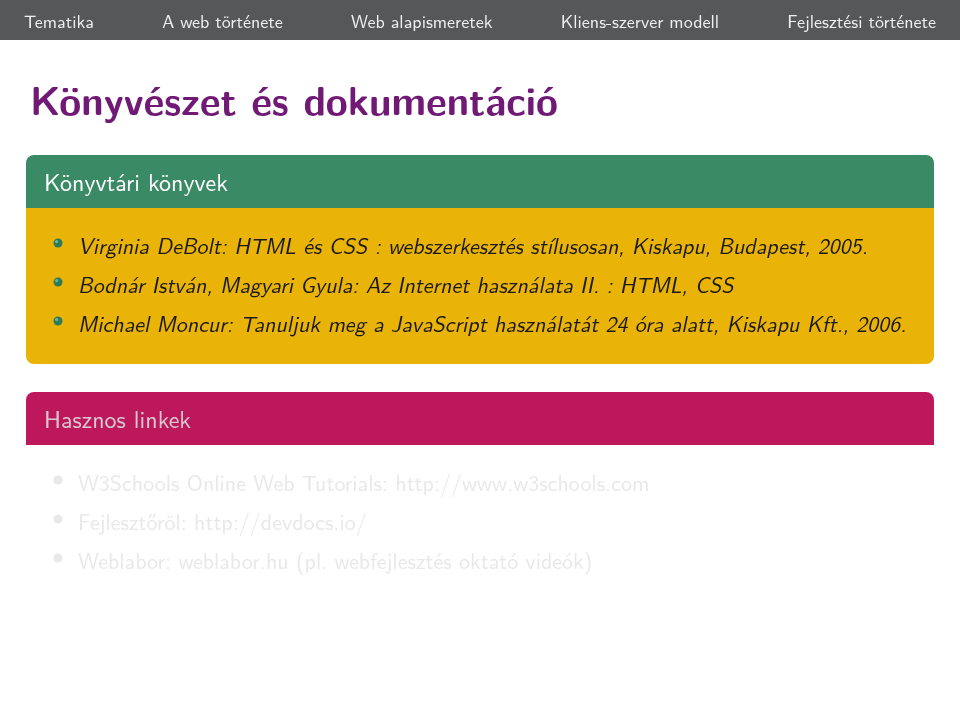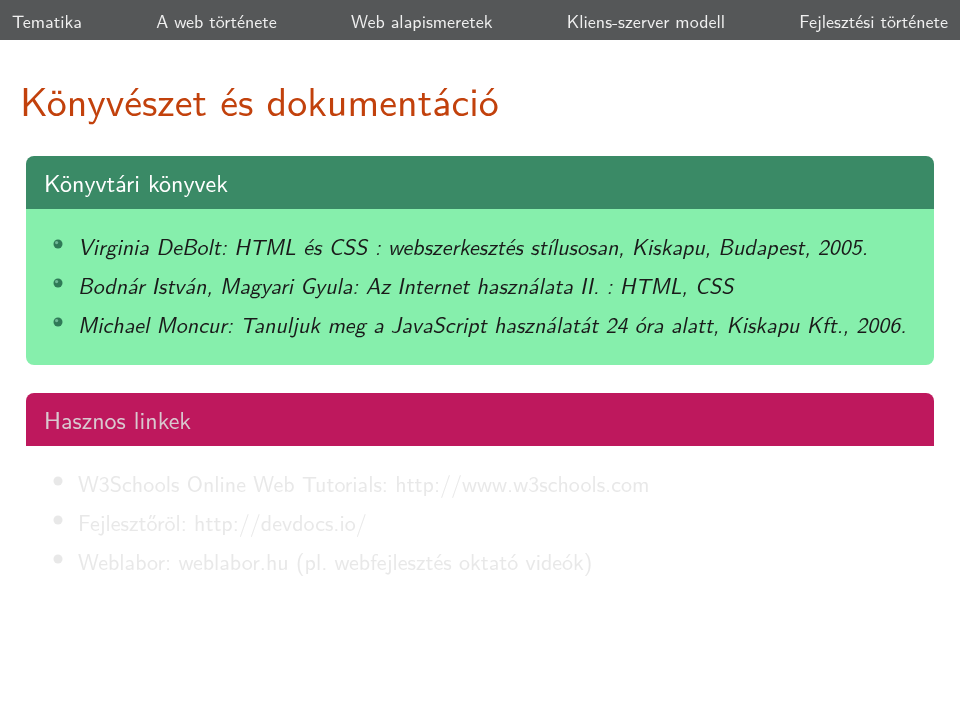--- a/index.html
+++ b/index.html
@@ -12,46 +12,46 @@
     color: #1a1a1a;
     overflow: hidden;
   }
   .topbar {
     display: flex;
     justify-content: space-between;
     align-items: center;
     background: #555758;
     color: #f0f0f0;
     height: 40px;
-    padding: 0 12px;
+    padding: 0 24px;
     font-size: 18px;
   }
   .topbar .item {
     white-space: nowrap;
   }
   .slide-title {
-    color: #c2410c;
+    color: #701a75;
     font-size: 40px;
-    font-weight: 400;
-    margin: 30px 0 28px 20px;
+    font-weight: 700;
+    margin: 30px 0 28px 30px;
   }
   .block {
     margin: 0 26px 28px 26px;
   }
   .block-header {
     background: #3a8a66;
     color: #fff;
     font-size: 24px;
     font-weight: 400;
     border-top-left-radius: 8px;
     border-top-right-radius: 8px;
     padding: 8px 30px 10px 18px;
   }
   .block-body {
-    background: #86efac;
+    background: #eab308;
     border-bottom-left-radius: 8px;
     border-bottom-right-radius: 8px;
     padding: 14px 26px 18px 26px;
     font-size: 22px;
     line-height: 1.4;
     color: #1a1a1a;
     font-style: italic;
   }
   .list-item {
     display: flex;

